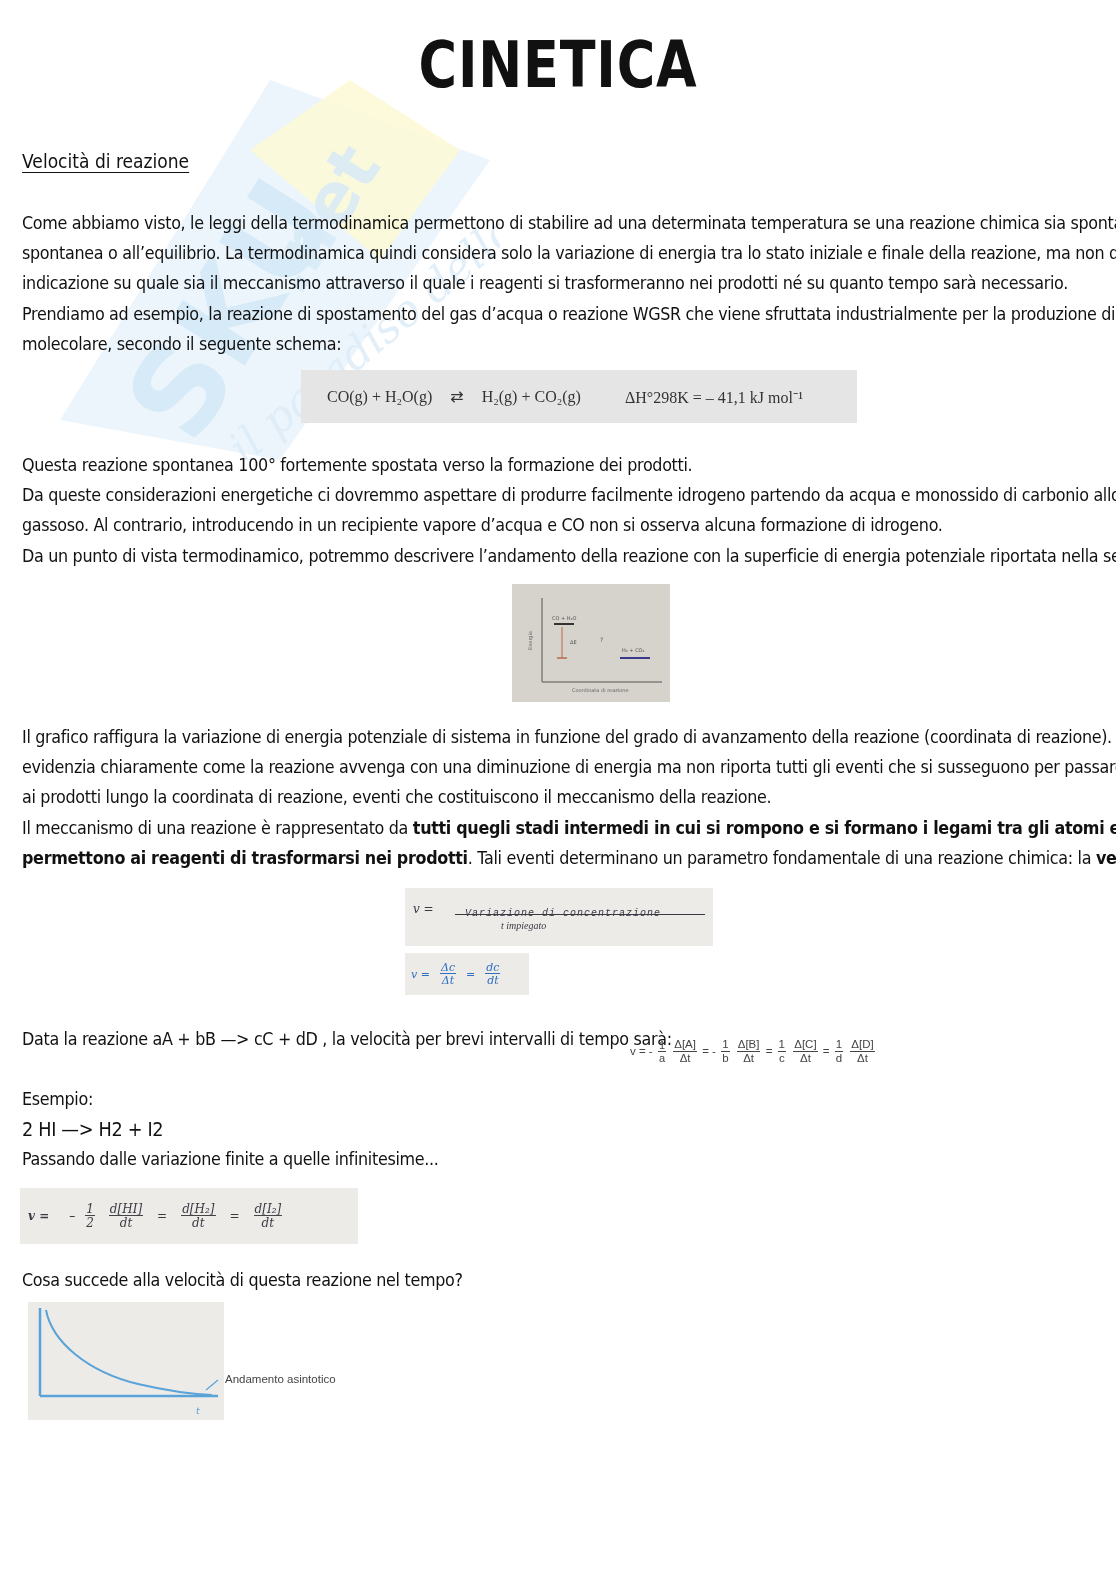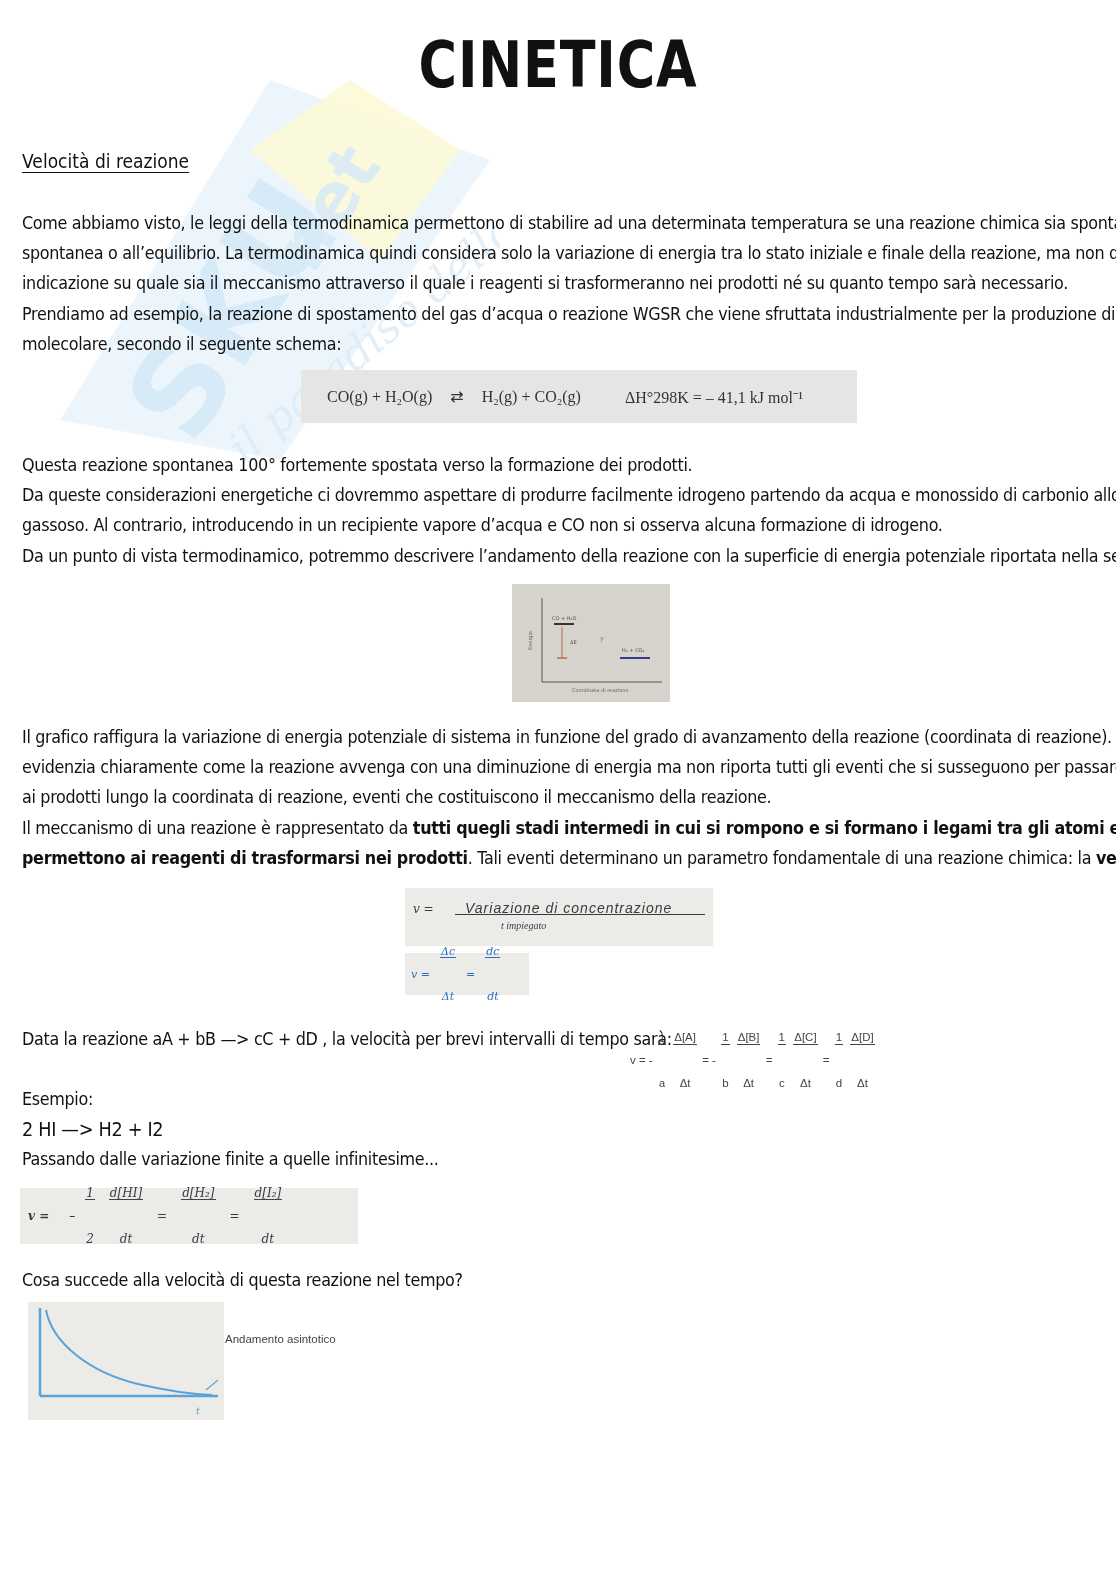--- a/index.html
+++ b/index.html
@@ -19,22 +19,22 @@
   .eq-box { left: 301px; top: 370px; width: 556px; height: 53px; background: #e5e5e5;
             display: flex; align-items: center; font-family: "Liberation Serif", serif; font-size: 16px; color: #333; }
   .eq-box .lhs { margin-left: 26px; }
   .eq-box .dh { margin-left: 44px; }
   .energy-fig { left: 512px; top: 584px; width: 158px; height: 118px; background: #d5d3cc; }
   .hand-fig1 { left: 405px; top: 888px; width: 308px; height: 58px; background: #ecebe8; }
   .hand-fig2 { left: 405px; top: 953px; width: 124px; height: 42px; background: #ecebe8; }
   .rate-formula { position: absolute; left: 630px; top: 1030px; font-family: "Liberation Sans", sans-serif; font-size: 11.5px; color: #444; }
   .hi-fig { left: 20px; top: 1188px; width: 338px; height: 56px; background: #ecebe8; }
   .decay-fig { left: 28px; top: 1302px; width: 196px; height: 118px; background: #ecebe8; }
-  .asym-label { position: absolute; left: 225px; top: 1333px; font-family: "Liberation Sans", sans-serif; font-size: 11.5px; color: #444; }
-  .frac { display: inline-flex; flex-direction: column; align-items: center; vertical-align: middle; line-height: 1; margin: 2px 2px; gap: 32px; }
+  .asym-label { position: absolute; left: 225px; top: 1373px; font-family: "Liberation Sans", sans-serif; font-size: 11.5px; color: #444; }
+  .frac { display: inline-flex; flex-direction: column; align-items: center; vertical-align: middle; line-height: 1; margin: 9px 2px; }
   .frac .num { border-bottom: 1px solid #444; padding: 0 1px; }
   .frac .den { padding-top: 1px; }
 </style>
 </head>
 <body>
 
 <svg class="watermark" viewBox="0 0 480 420">
   <polygon points="40,380 250,40 470,120 260,420" fill="#e6f2fb" opacity="0.75"></polygon>
   <polygon points="230,110 330,40 440,110 360,220" fill="#fdf9d6" opacity="0.85"></polygon>
   <text x="80" y="360" font-family="DejaVu Sans, sans-serif" font-weight="bold" font-size="120" fill="#d3e8f7" opacity="0.8" transform="rotate(-58 170 300)">SKU</text>
@@ -88,21 +88,21 @@
 <div class="para" style="top:722px;">
   <span class="line">Il grafico raffigura la variazione di energia potenziale di sistema in funzione del grado di avanzamento della reazione (coordinata di reazione). La superficie</span>
   <span class="line">evidenzia chiaramente come la reazione avvenga con una diminuzione di energia ma non riporta tutti gli eventi che si susseguono per passare dai reagenti</span>
   <span class="line">ai prodotti lungo la coordinata di reazione, eventi che costituiscono il meccanismo della reazione.</span>
   <span class="line"><span>Il meccanismo di una reazione è rappresentato da </span><b>tutti quegli stadi intermedi in cui si rompono e si formano i legami tra gli atomi e che</b></span>
   <span class="line"><b>permettono ai reagenti di trasformarsi nei prodotti</b><span>. Tali eventi determinano un parametro fondamentale di una reazione chimica: la </span><b>velocità</b></span>
 </div>
 
 <div class="figure hand-fig1">
   <div style="position:absolute;left:8px;top:14px;font-family:'DejaVu Serif',serif;font-style:italic;font-size:12px;color:#3a3a44;">v =</div>
-  <div style="position:absolute;left:60px;top:12px;font-family:Liberation Sans, sans-serif;font-style:italic;font-size:14px;color:#3a3a44;letter-spacing:1px;">Variazione di concentrazione</div>
+  <div style="position:absolute;left:60px;top:20px;font-family:Liberation Mono, monospace;font-style:italic;font-size:10px;color:#3a3a44;letter-spacing:1px;">Variazione di concentrazione</div>
   <div style="position:absolute;left:50px;top:26px;width:250px;border-top:1.5px solid #3a3a44;"></div>
   <div style="position:absolute;left:96px;top:32px;font-family:Liberation Serif, serif;font-style:italic;font-size:10px;color:#3a3a44;">t impiegato</div>
 </div>
 
 <div class="figure hand-fig2" style="display:flex;align-items:center;font-family:'DejaVu Serif',serif;font-style:italic;font-size:11px;color:#2f6fc0;">
   <span style="margin-left:6px;">v =</span>
   <span class="frac" style="margin-left:10px;">
       <span class="num" style="border-color:#2f6fc0">Δc</span>
       <span class="den">Δt</span>
     </span>

